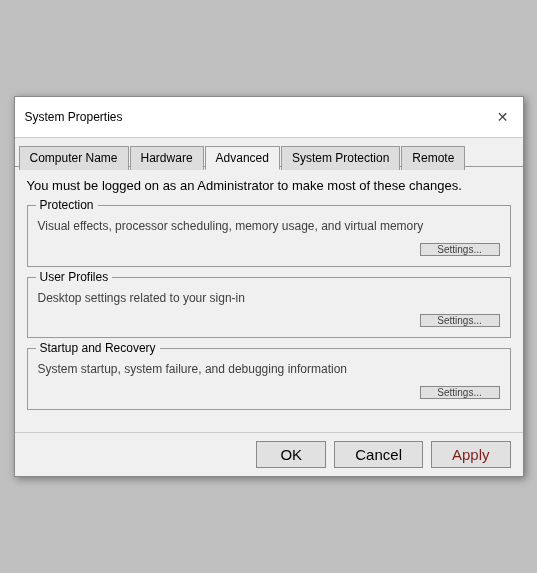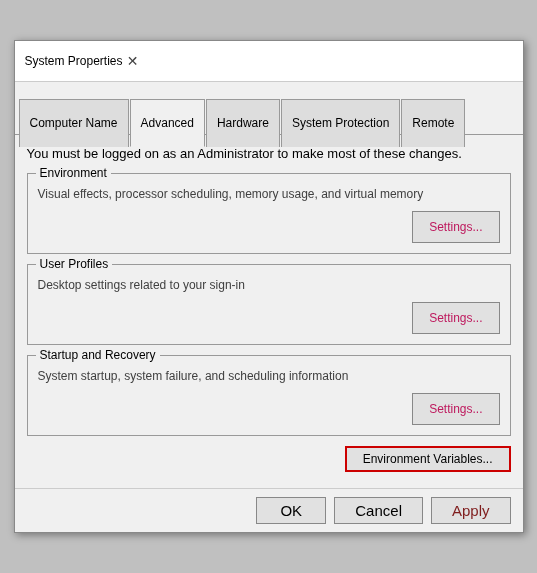--- a/index.html
+++ b/index.html
@@ -26,21 +26,21 @@
       border: 1px solid #888;
       box-shadow: 2px 2px 8px rgba(0,0,0,0.4);
     }
 
     .title-bar {
       background: #fff;
       border-bottom: 1px solid #ccc;
       padding: 20px 10px;
       display: flex;
       align-items: center;
-      justify-content: flex-start;
+      justify-content: space-between;
       height: 32px;
     }
 
     .title-bar-text {
       font-size: 12px;
       font-weight: normal;
       color: #000;
     }
 
     .close-btn {
@@ -56,29 +56,29 @@
 
     .tabs {
       display: flex;
       background: #f0f0f0;
       border-bottom: 1px solid #999;
       padding: 4px 4px 0 4px;
       gap: 1px;
     }
 
     .tab {
-      padding: 16px 10px;
+      padding: 4px 10px;
       background: #ddd;
       border: 1px solid #999;
       border-bottom: none;
       cursor: pointer;
       color: #000;
       font-size: 12px;
       position: relative;
-      top: 13px;
+      top: 4px;
     }
 
     .tab.active {
       background: #f0f0f0;
       border-bottom: 1px solid #f0f0f0;
       z-index: 1;
     }
 
     .content {
       padding: 10px 12px 12px 12px;
@@ -116,26 +116,26 @@
       line-height: 1.4;
     }
 
     .group-footer {
       display: flex;
       justify-content: flex-end;
       margin-top: 8px;
     }
 
     .btn {
-      padding: 8px 16px;
+      padding: 0 16px;
       background: #e1e1e1;
       border: 1px solid #888;
       cursor: pointer;
-      font-size: 12px;
-      color: #be185d;
+      font-size: 10px;
+      color: #404040;
       min-width: 80px;
       text-align: center;
     }
 
     .env-var-section {
       display: flex;
       justify-content: flex-end;
       margin-top: 4px;
       margin-bottom: 4px;
     }
@@ -181,56 +181,53 @@
 
 <div class="window">
 
   <div class="title-bar">
     <span class="title-bar-text">System Properties</span>
     <span class="close-btn">✕</span>
   </div>
 
   <div class="tabs">
     <div class="tab">Computer Name</div>
+    <div class="tab">Hardware</div>
     <div class="tab active">Advanced</div>
-    <div class="tab">Hardware</div>
     <div class="tab">System Protection</div>
     <div class="tab">Remote</div>
   </div>
 
   <div class="content">
     <div class="admin-notice">You must be logged on as an Administrator to make most of these changes.</div>
 
     <div class="group-box">
-      <span class="group-title">Environment</span>
+      <span class="group-title">Protection</span>
       <div class="group-desc">Visual effects, processor scheduling, memory usage, and virtual memory</div>
       <div class="group-footer">
         <button class="btn">Settings...</button>
       </div>
     </div>
 
     <div class="group-box">
       <span class="group-title">User Profiles</span>
       <div class="group-desc">Desktop settings related to your sign-in</div>
       <div class="group-footer">
         <button class="btn">Settings...</button>
       </div>
     </div>
 
     <div class="group-box">
       <span class="group-title">Startup and Recovery</span>
-      <div class="group-desc">System startup, system failure, and scheduling information</div>
+      <div class="group-desc">System startup, system failure, and debugging information</div>
       <div class="group-footer">
         <button class="btn">Settings...</button>
       </div>
     </div>
 
-    <div class="env-var-section">
-      <button class="env-var-btn">Environment Variables...</button>
-    </div>
   </div>
 
   <div class="footer">
     <button class="footer-btn">OK</button>
     <button class="footer-btn">Cancel</button>
     <button class="footer-btn disabled">Apply</button>
   </div>
 </div>
 
 </body></html>

